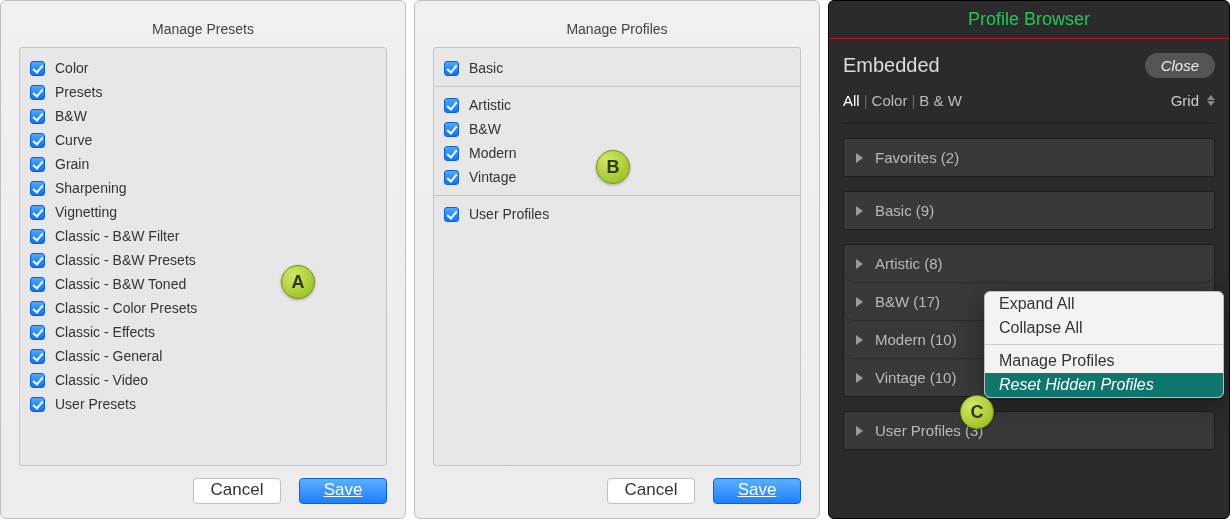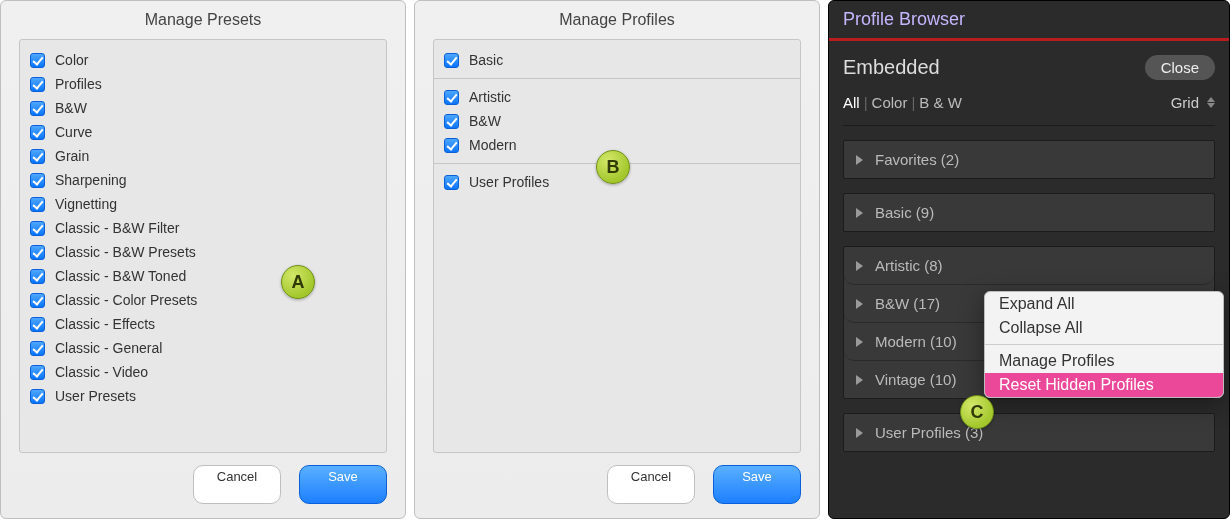--- a/index.html
+++ b/index.html
@@ -19,22 +19,22 @@
     height: 519px;
     background: linear-gradient(#f0f0f0,#ececec);
     border: 1px solid #bfbfbf;
     border-radius: 6px;
     display: flex;
     flex-direction: column;
     position: relative;
   }
   .light-title {
     text-align: center;
-    padding: 10px 0 10px;
-    font-size: 16px;
+    padding: 20px 0 10px;
+    font-size: 14px;
     color: #444;
   }
   .list-box {
     margin: 0 18px;
     border: 1px solid #c6c6c6;
     border-radius: 3px;
     background: #e7e7e7;
     flex: 1;
     overflow: auto;
     padding: 8px 0;
@@ -68,36 +68,37 @@
   }
   .row-label { color: #333; font-size: 14px; }
   .btn-row {
     display: flex;
     justify-content: flex-end;
     gap: 18px;
     padding: 12px 18px 14px;
   }
   .btn {
     width: 88px;
-    height: 39px;
-    border-radius: 10px;
-    font-size: 13px;
+    height: 26px;
+    border-radius: 4px;
+    font-size: 17px;
     text-align: center;
     line-height: 21px;
     cursor: pointer;
   }
   .btn-default {
     background: #fff;
     border: 1px solid #bfbfbf;
     color: #333;
   }
   .btn-primary {
     background: linear-gradient(#5ab0ff,#1d7fff);
     border: 1px solid #0a60d8;
     color: #fff;
+    text-decoration: underline;
   }
   
   .badge {
     position: absolute;
     width: 34px; height: 34px;
     border-radius: 50%;
     background: radial-gradient(circle at 35% 30%, #d3e86a, #a3c72c 70%);
     border: 1px solid #6f8f15;
     font-weight: bold;
     font-size: 18px;
@@ -112,38 +113,39 @@
     flex: 1;
     height: 519px;
     background: #2b2b2b;
     border: 1px solid #000;
     border-radius: 6px;
     color: #cfcfcf;
     position: relative;
     overflow: hidden;
   }
   .dark-title {
-    text-align: left;
+    text-align: center;
     padding: 8px 14px;
     font-size: 18px;
-    color: #c4b5fd;
-    border-bottom: 3px solid #b91c1c;
+    color: #22c55e;
+    border-bottom: 1px solid #b91c1c;
   }
   .dark-inner { padding: 0 14px; }
   .dark-top {
     display: flex; justify-content: space-between; align-items: center;
     padding: 14px 0 10px;
   }
   .embedded { font-size: 20px; color: #ddd; }
   .close-btn {
     background: #555; color: #eee;
     border-radius: 14px;
     padding: 4px 16px;
     font-size: 15px;
     cursor: pointer;
+    font-style: italic;
   }
   .filter-row {
     display: flex; align-items: center;
     padding: 4px 0 14px;
     font-size: 15px;
     border-bottom: 1px solid #1c1c1c;
   }
   .filter-row .sep { color: #666; padding: 0 4px; }
   .filter-active { color: #fff; }
   .filter-dim { color: #bcbcbc; }
@@ -184,21 +186,21 @@
     background: #f3f3f3;
     border: 1px solid #bcbcbc;
     border-radius: 6px;
     box-shadow: 0 6px 24px rgba(0,0,0,.4);
     font-size: 16px;
     color: #333;
     overflow: hidden;
   }
   .cm-item { padding: 3px 14px; cursor: pointer; }
   .cm-hr { border-top: 1px solid #ccc; margin: 4px 0; }
-  .cm-item.hl { background: #ec4899; color: #fff; }
+  .cm-item.hl { background: #0f766e; color: #fff; font-style: italic; }
   .badge-c {
     position: absolute;
     top: 394px; left: 131px;
     width: 34px; height: 34px;
     border-radius: 50%;
     background: radial-gradient(circle at 35% 30%, #d3e86a, #a3c72c 70%);
     border: 1px solid #6f8f15;
     font-weight: bold; font-size: 18px; color: #2f3a05;
     display: flex; align-items: center; justify-content: center;
     box-shadow: 0 1px 3px rgba(0,0,0,.3);
@@ -214,21 +216,21 @@
 
 <div class="light-panel">
   <div class="light-title">Manage Presets</div>
   <div class="list-box" id="listA">
       <div class="list-row">
         <div class="mac-check"></div>
         <span class="row-label">Color</span>
       </div>
       <div class="list-row">
         <div class="mac-check"></div>
-        <span class="row-label">Profiles</span>
+        <span class="row-label">Presets</span>
       </div>
       <div class="list-row">
         <div class="mac-check"></div>
         <span class="row-label">B&amp;W</span>
       </div>
       <div class="list-row">
         <div class="mac-check"></div>
         <span class="row-label">Curve</span>
       </div>
       <div class="list-row">
@@ -295,20 +297,24 @@
         <div class="mac-check"></div>
         <span class="row-label">Artistic</span>
       </div>
       <div class="list-row">
         <div class="mac-check"></div>
         <span class="row-label">B&amp;W</span>
       </div>
       <div class="list-row">
         <div class="mac-check"></div>
         <span class="row-label">Modern</span>
+      </div>
+      <div class="list-row">
+        <div class="mac-check"></div>
+        <span class="row-label">Vintage</span>
       </div>
       <div class="sep-hr"></div>
       <div class="list-row">
         <div class="mac-check"></div>
         <span class="row-label">User Profiles</span>
       </div>
     </div>
   <div class="btn-row">
     <div class="btn btn-default">Cancel</div>
     <div class="btn btn-primary">Save</div>

